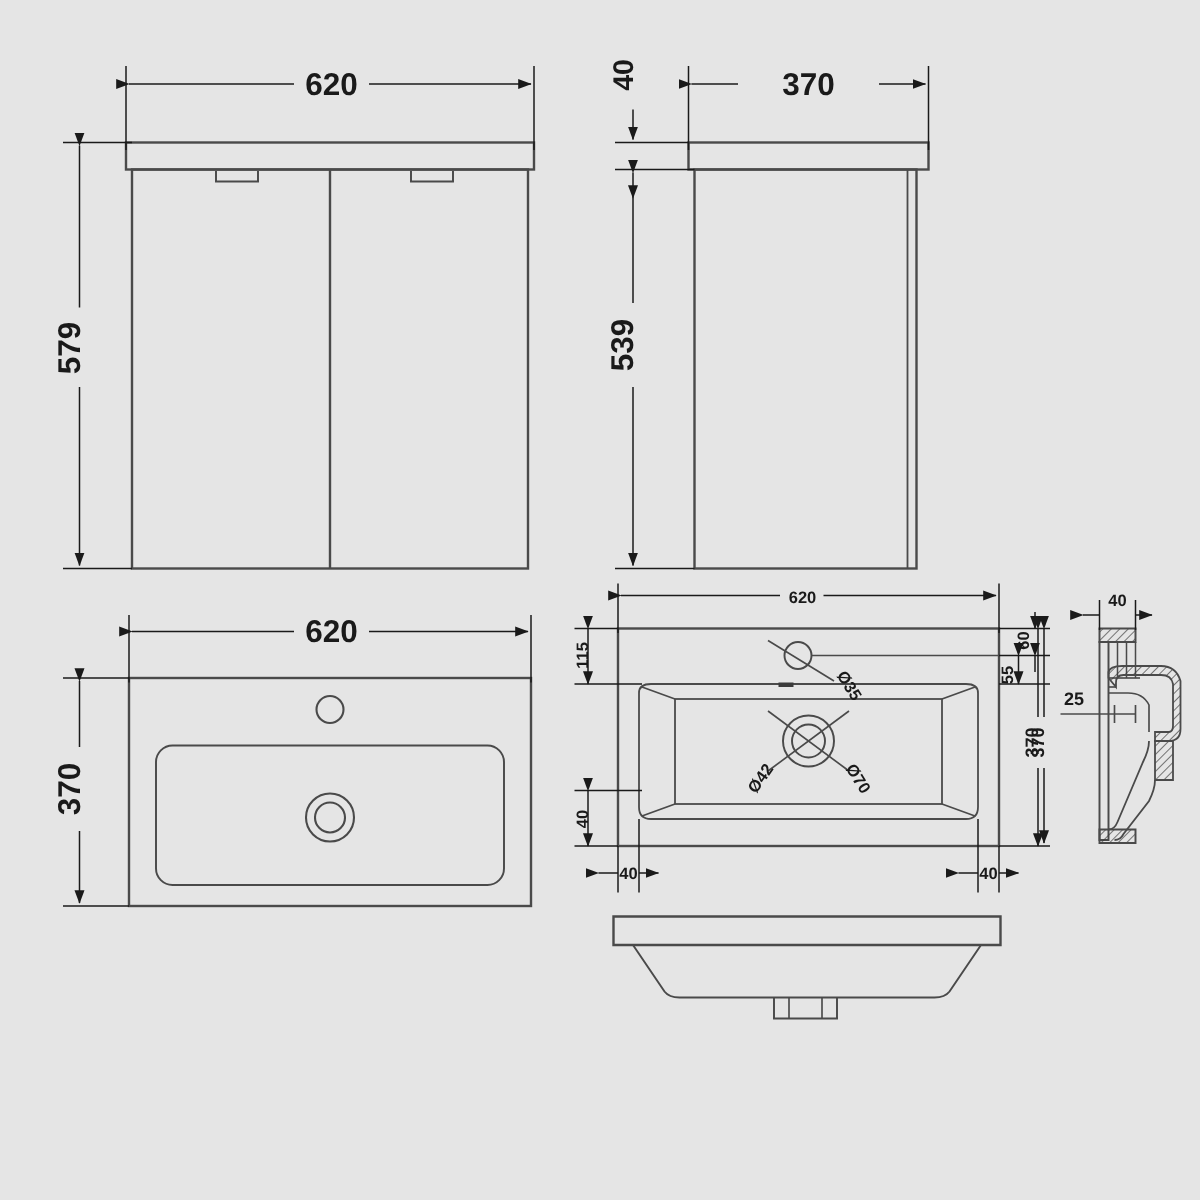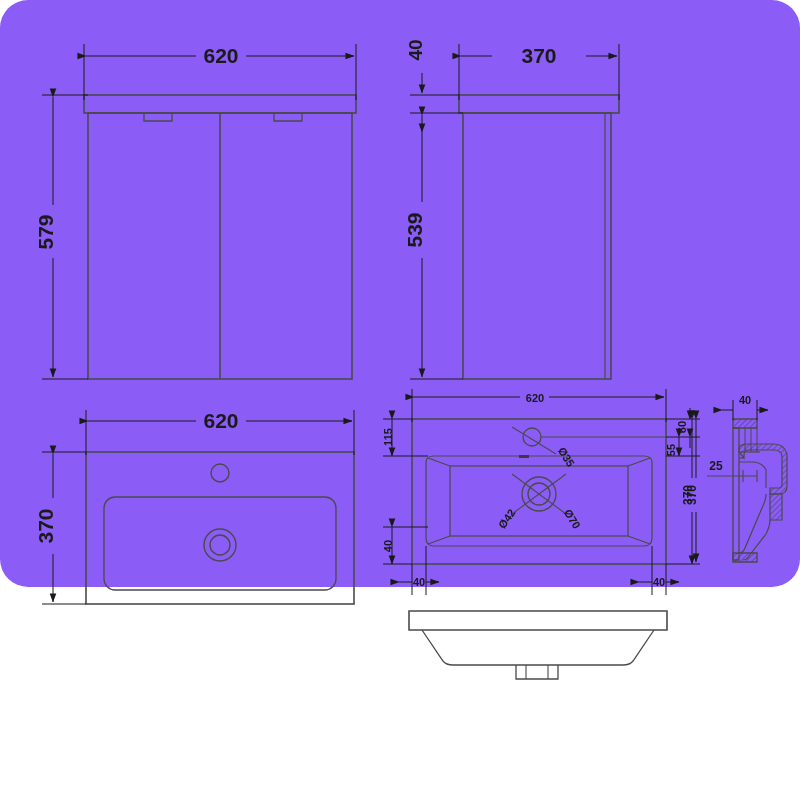--- a/index.html
+++ b/index.html
@@ -1,18 +1,18 @@
 <!DOCTYPE html>
 <html><head>
 <meta charset="utf-8">
 <style>
   html,body{margin:0;padding:0;background:#ffffff;}
   body{width:800px;height:800px;overflow:hidden;
        font-family:"Liberation Sans","DejaVu Sans",sans-serif;}
-  #sheet{position:relative;width:800px;height:587px;background:#8b5cf6;border-radius:28px;}
+  #sheet{position:relative;width:800px;height:800px;background:#e5e5e5;}
   svg{display:block;}
   .dimtxt{font-family:"Liberation Sans","DejaVu Sans",sans-serif;
           font-weight:bold;fill:#1a1a1a;}
 </style>
 </head>
 <body>
 
 <div id="sheet">
 <svg width="800" height="800" viewBox="0 0 800 800">
   <defs>

